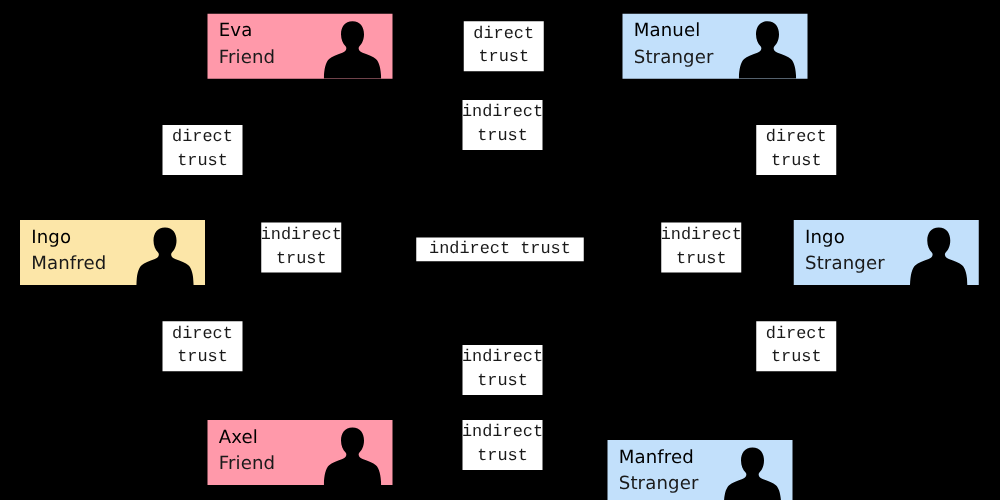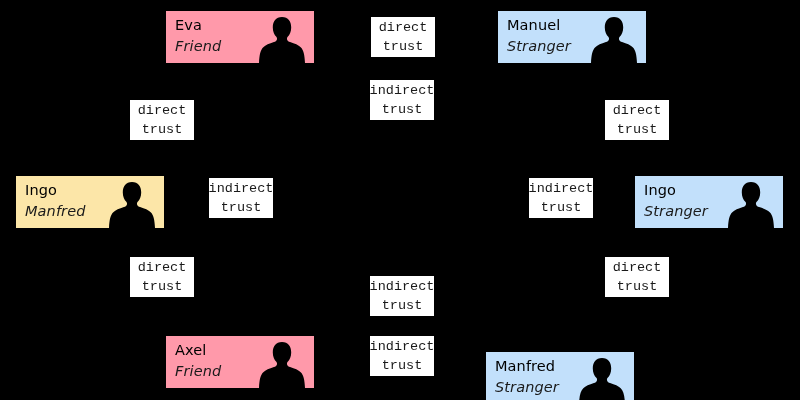--- a/index.html
+++ b/index.html
@@ -38,21 +38,20 @@
   }
   .person .prole {
     position: absolute;
     left: 9px;
     top: 25px;
     font-size: 14.5px;
     line-height: 21px;
     color: #1a1a1a;
     white-space: nowrap;
     letter-spacing: 0.1px;
-    font-style: italic;
   }
   .person .avatar {
     position: absolute;
     right: 9px;
     bottom: 0;
     width: 46px;
     height: 48px;
   }
   .person .avatar svg {
     display: block;
@@ -237,20 +236,24 @@
     <span class="lw l2">trust</span>
   </div>
     <div class="trustlabel two-line" style="left: 605px; top: 100px; background: rgb(255, 255, 255);">
     <span class="lw l1">direct</span>
     <span class="lw l2">trust</span>
   </div>
     <div class="trustlabel two-line" style="left: 209px; top: 178px; background: rgb(255, 255, 255);">
     <span class="lw l1">indirect</span>
     <span class="lw l2">trust</span>
   </div>
+    <div class="trustlabel one-line" style="left: 333px; top: 190px; background: rgb(255, 255, 255); width: 134px;">
+    <span class="lw l1">indirect trust</span>
+
+  </div>
     <div class="trustlabel two-line" style="left: 529px; top: 178px; background: rgb(255, 255, 255);">
     <span class="lw l1">indirect</span>
     <span class="lw l2">trust</span>
   </div>
     <div class="trustlabel two-line" style="left: 130px; top: 257px; background: rgb(255, 255, 255);">
     <span class="lw l1">direct</span>
     <span class="lw l2">trust</span>
   </div>
     <div class="trustlabel two-line" style="left: 370px; top: 276px; background: rgb(255, 255, 255);">
     <span class="lw l1">indirect</span>

